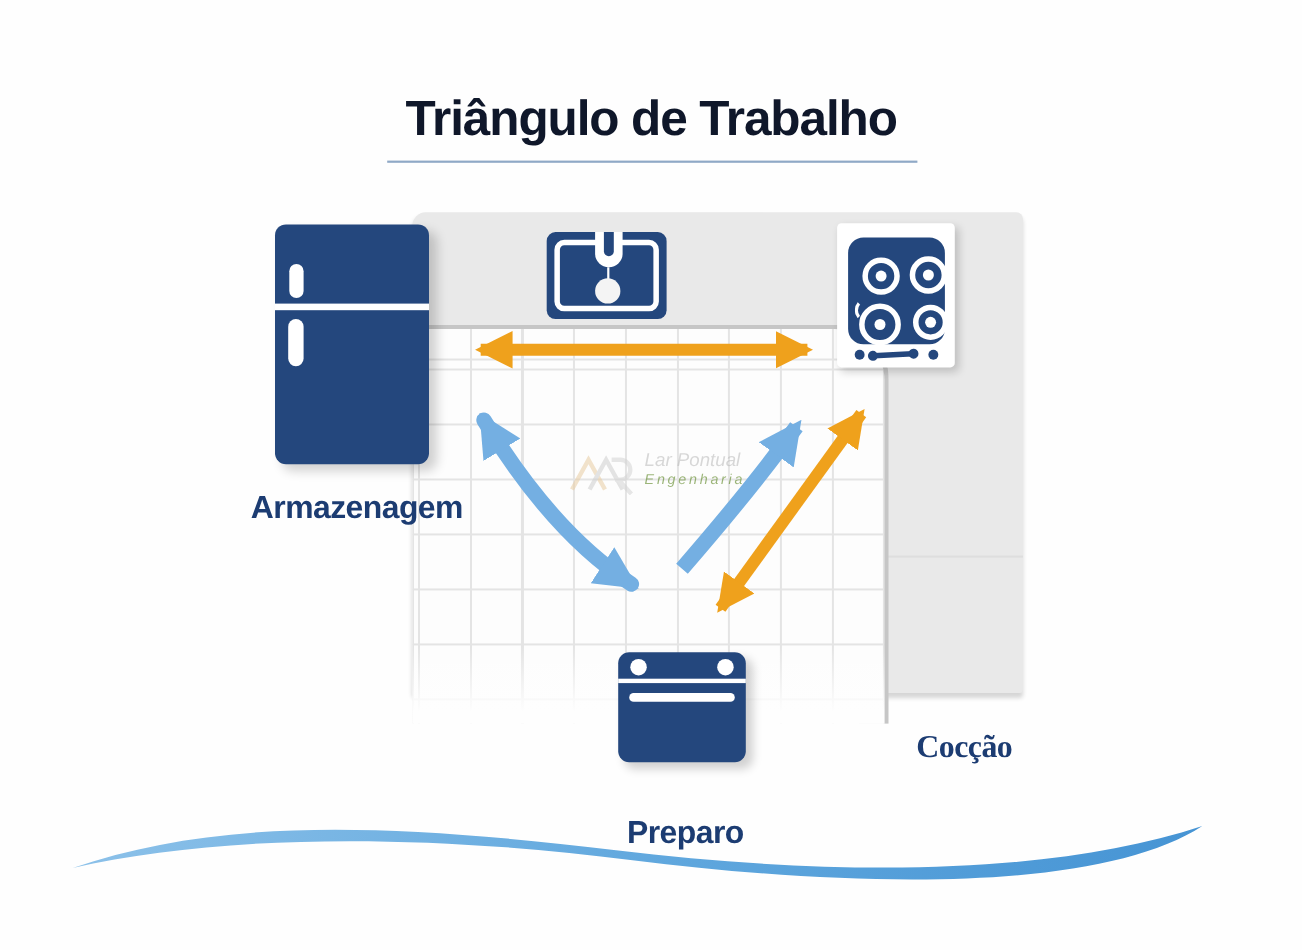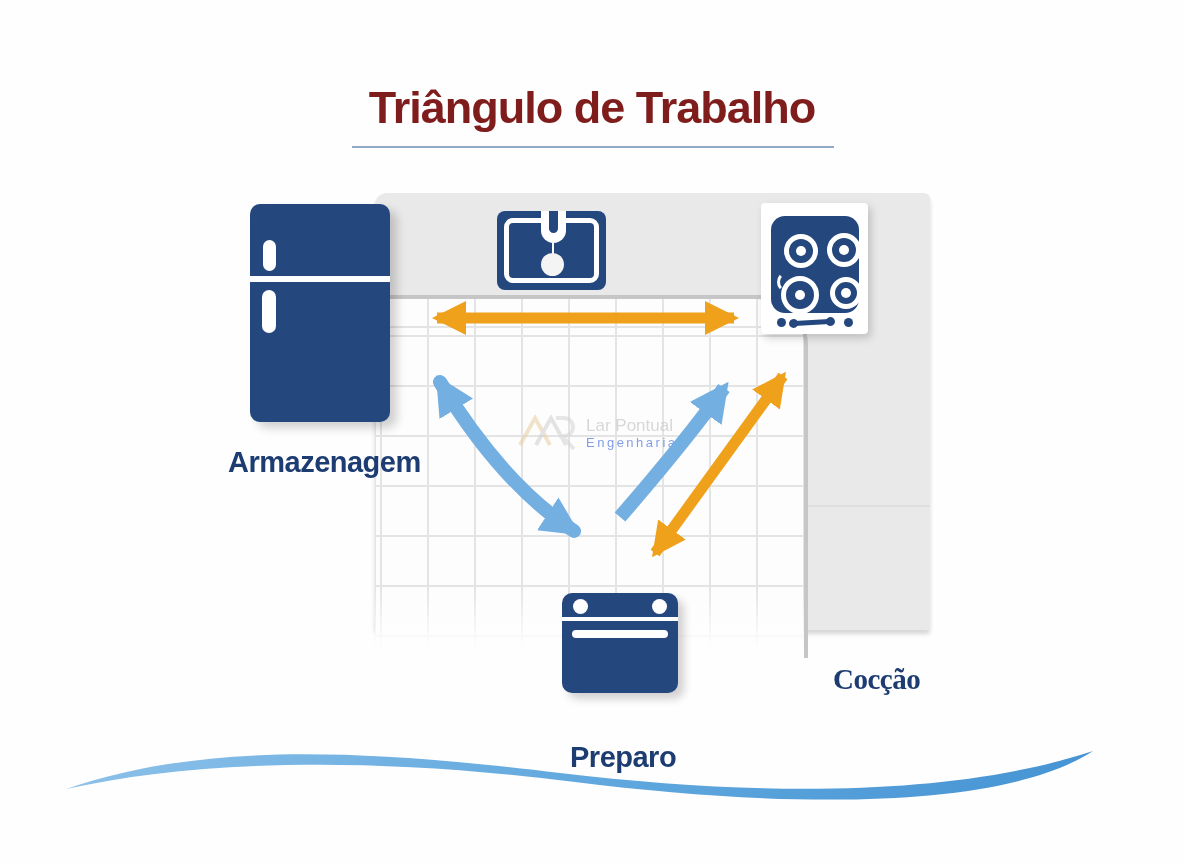--- a/index.html
+++ b/index.html
@@ -3,21 +3,21 @@
 <meta charset="utf-8">
 <style>
   html,body{margin:0;padding:0;background:#ffffff;}
   .canvas{
     position:relative;width:1184px;height:864px;background:#fefefe;overflow:hidden;
     font-family:"Liberation Sans",sans-serif;
   }
   
   .title{
     position:absolute;top:82px;left:0;width:100%;text-align:center;
-    font-size:45px;font-weight:700;letter-spacing:-1px;color:#7f1d1d;margin:0;
+    font-size:45px;font-weight:700;letter-spacing:-1px;color:#0f172a;margin:0;
   }
   .title-underline{
     position:absolute;top:146px;left:352px;width:482px;height:2px;background:#8fa9c6;
   }
   
   .scene{position:absolute;left:0;top:0;width:1184px;height:864px;}
   .counter{
     position:absolute;left:375px;top:193px;width:555px;height:437px;
     background:#e9e9e9;border-radius:12px 6px 3px 3px;
     box-shadow:0 4px 4px rgba(0,0,0,0.16);
@@ -37,26 +37,26 @@
     border-top-right-radius:50px;
     box-sizing:border-box;
     z-index:2;
   }
   .floor::after{
     content:"";position:absolute;left:0;bottom:0;width:100%;height:70px;
     background:linear-gradient(to bottom, rgba(253,253,253,0), #fefefe 85%);
   }
   
   .watermark{
-    position:absolute;left:514px;top:410px;display:flex;align-items:flex-end;gap:8px;
-    opacity:0.55;z-index:3;
+    position:absolute;left:514px;top:410px;display:flex;align-items:flex-start;gap:8px;
+    opacity:0.55;z-index:3;font-style:italic;
   }
   .wm-text{display:flex;flex-direction:column;line-height:1.1;}
   .wm-line1{font-size:17px;color:#b9b9b9;}
-  .wm-line2{font-size:13px;color:#1d4ed8;letter-spacing:2.5px;}
+  .wm-line2{font-size:13px;color:#4d7c0f;letter-spacing:2.5px;}
   
   .arrows{position:absolute;left:0;top:0;z-index:4;}
   
   .appliance{position:absolute;z-index:5;}
   .fridge{
     left:250px;top:204px;width:140px;height:218px;background:#24477d;border-radius:10px;
     box-shadow:7px 6px 10px rgba(0,0,0,0.18);
   }
   .fridge-split{position:absolute;left:0;top:72px;width:100%;height:6px;background:#ffffff;}
   .fridge-handle-top{position:absolute;left:13px;top:36px;width:13px;height:31px;background:#ffffff;border-radius:7px;}

